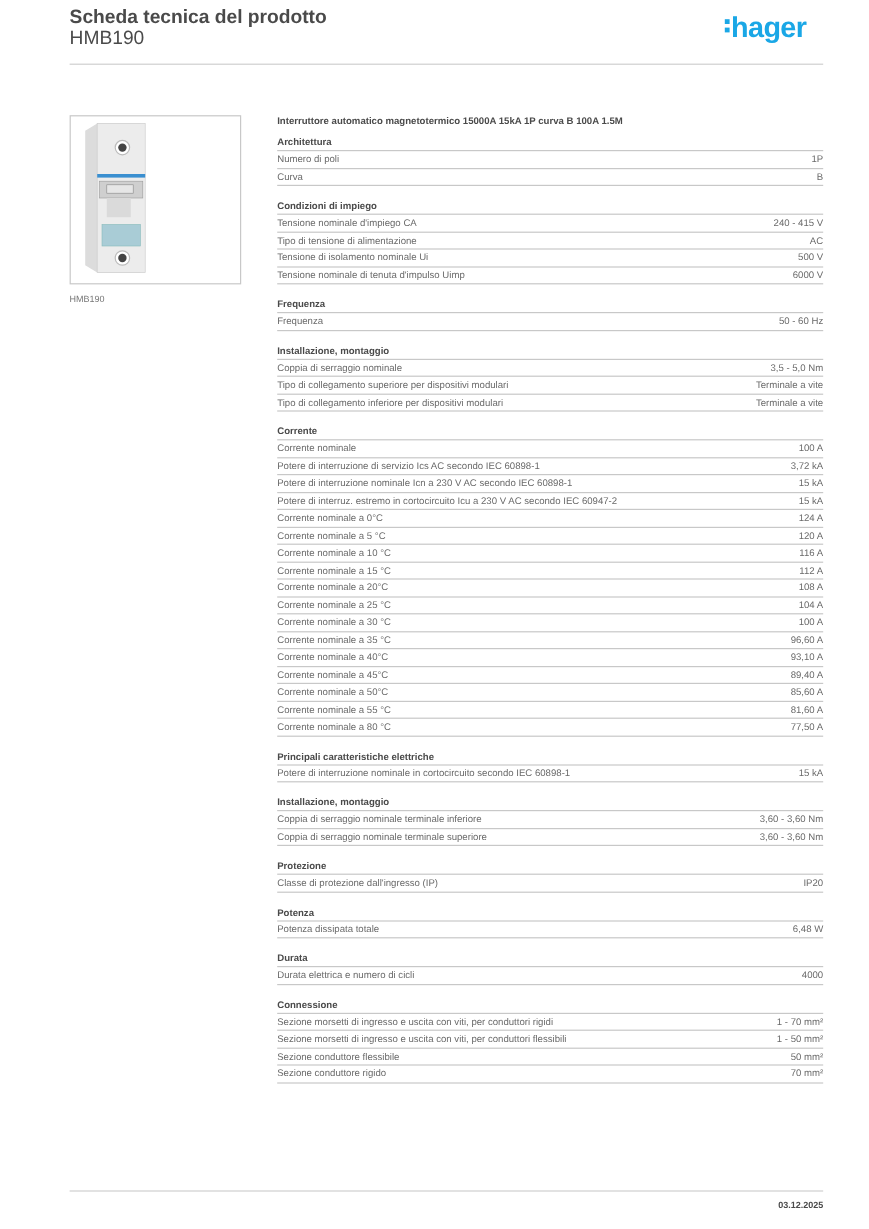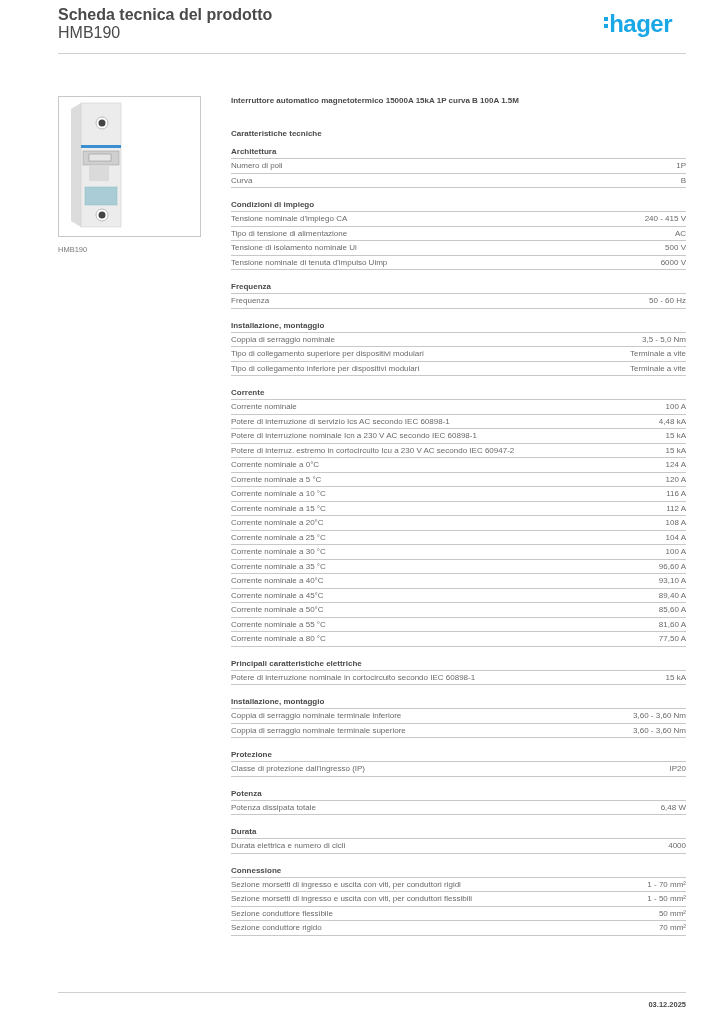--- a/index.html
+++ b/index.html
@@ -54,21 +54,20 @@
     <rect x="26" y="90" width="32" height="18" fill="#a9ccd6" stroke="#8bb" stroke-width="0.5"></rect>
 
     <circle cx="43" cy="118" r="6" fill="#fff" stroke="#bbb"></circle>
     <circle cx="43" cy="118" r="3.5" fill="#444"></circle>
   </svg>
 </div>
 <div class="img-caption">HMB190</div>
 
 <div class="main">
   <div class="prod-desc">Interruttore automatico magnetotermico 15000A 15kA 1P curva B 100A 1.5M</div>
-  <div class="char-title">Caratteristiche tecniche</div>
   <div id="sections">
       <div class="section" style="margin-top: 3px;">
         <div class="sec-head">Architettura</div>
         <div class="row">
           <span class="lab">Numero di poli</span>
           <span class="val">1P</span>
         </div>
         <div class="row">
           <span class="lab">Curva</span>
           <span class="val">B</span>
@@ -116,21 +115,21 @@
         </div>
       </div>
       <div class="section">
         <div class="sec-head">Corrente</div>
         <div class="row">
           <span class="lab">Corrente nominale</span>
           <span class="val">100 A</span>
         </div>
         <div class="row">
           <span class="lab">Potere di interruzione di servizio Ics AC secondo IEC 60898-1</span>
-          <span class="val">4,48 kA</span>
+          <span class="val">3,72 kA</span>
         </div>
         <div class="row">
           <span class="lab">Potere di interruzione nominale Icn a 230 V AC secondo IEC 60898-1</span>
           <span class="val">15 kA</span>
         </div>
         <div class="row">
           <span class="lab">Potere di interruz. estremo in cortocircuito Icu a 230 V AC secondo IEC 60947-2</span>
           <span class="val">15 kA</span>
         </div>
         <div class="row">

